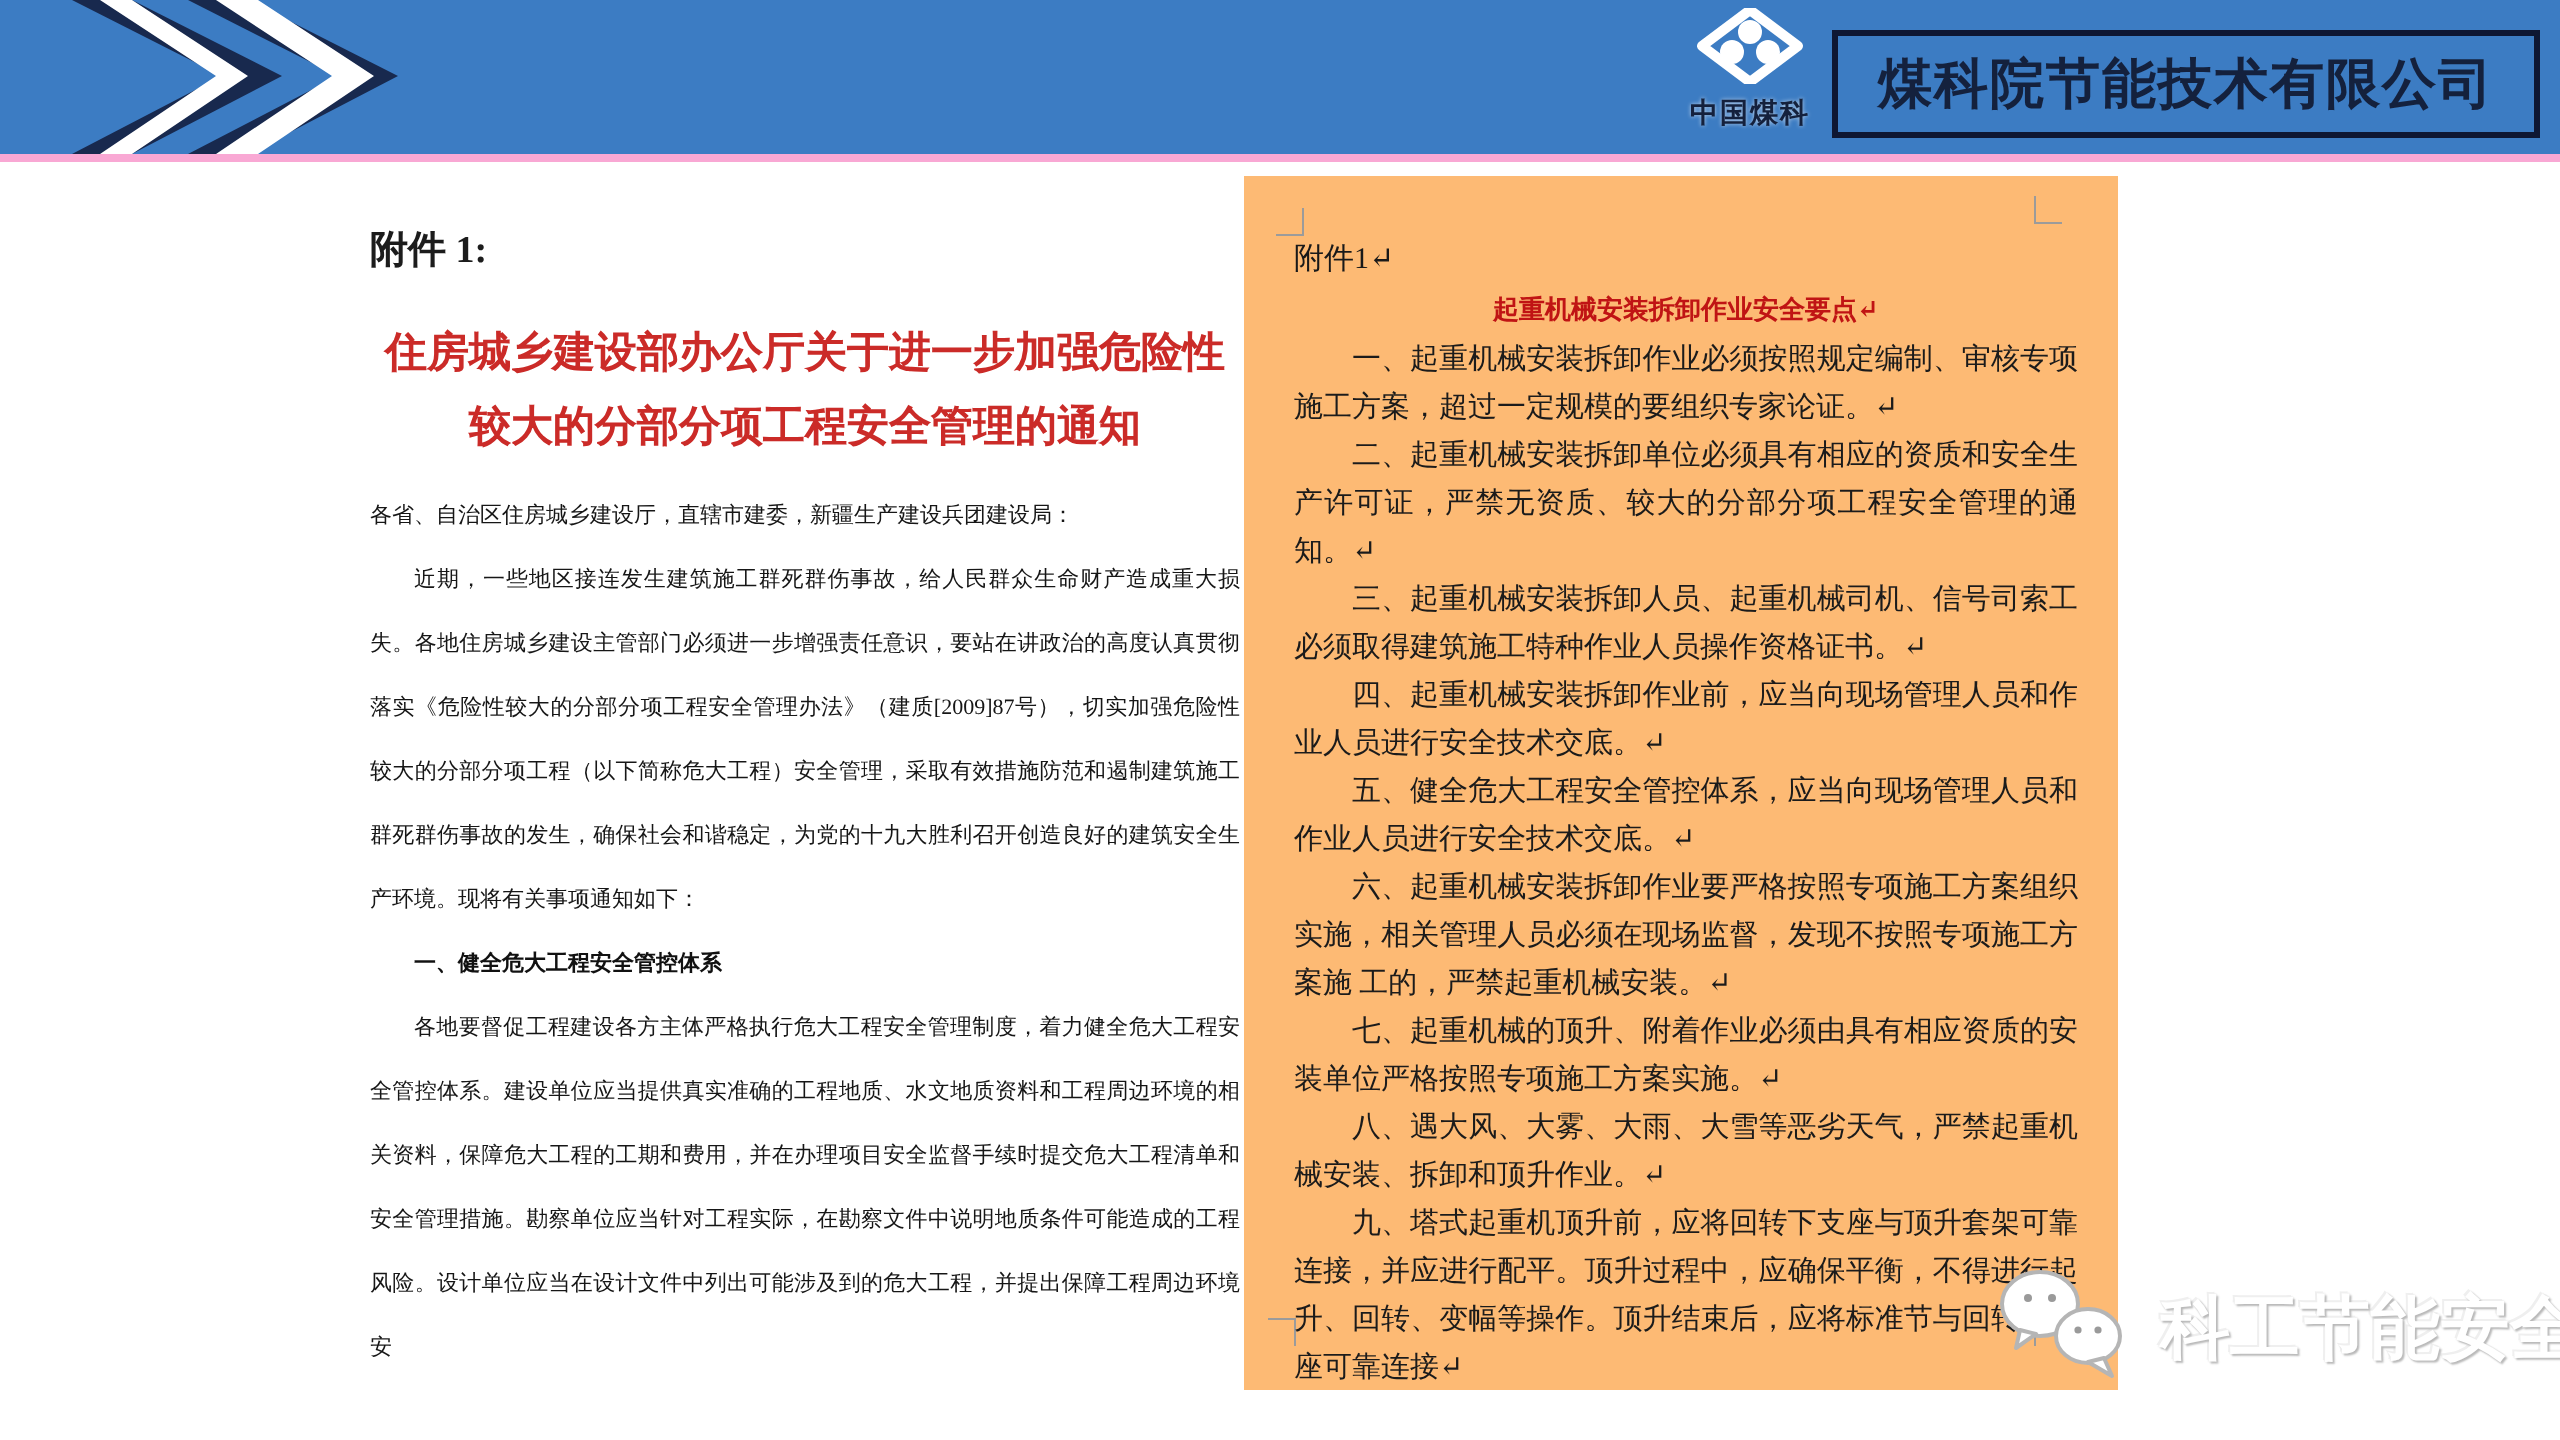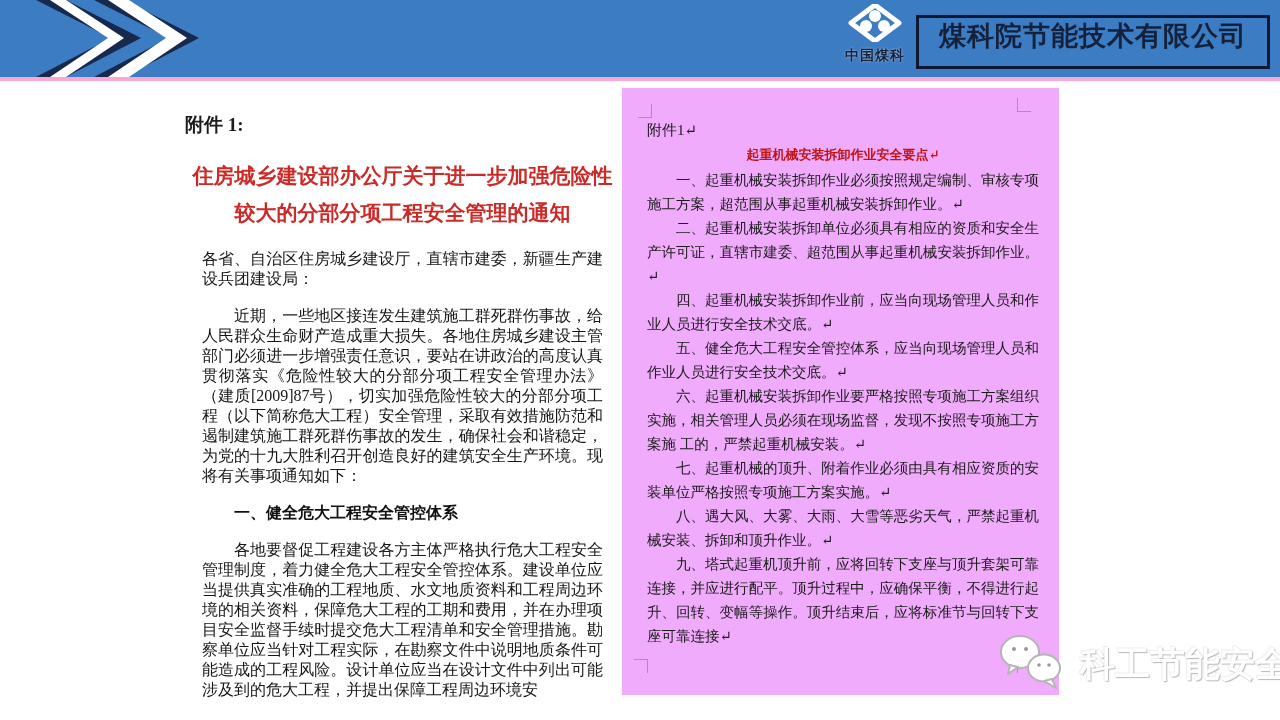--- a/index.html
+++ b/index.html
@@ -4,34 +4,34 @@
 <style>
   html,body{margin:0;padding:0;}
   body{width:1280px;height:720px;overflow:hidden;background:#ffffff;}
   .slide{position:relative;width:1280px;height:720px;background:#ffffff;font-family:"Liberation Serif","DejaVu Serif",serif;}
 
   
   .header{position:absolute;top:0;left:0;width:1280px;height:77px;background:#3c7cc3;border-bottom:4px solid #f9a8d4;}
   .chevrons{position:absolute;left:10px;top:0;}
   .logo-wrap{position:absolute;left:838px;top:4px;width:74px;height:72px;text-align:center;}
   .logo-caption{font-family:"Liberation Sans","DejaVu Sans",sans-serif;font-size:14px;font-weight:bold;color:#14213d;text-shadow:0 0 2px rgba(255,255,255,.65);letter-spacing:1px;margin-top:1px;}
-  .company-box{position:absolute;left:916px;top:15px;width:348px;height:48px;border:3px solid #0e1733;display:flex;align-items:flex-start;justify-content:center;}
+  .company-box{position:absolute;left:916px;top:15px;width:348px;height:48px;border:3px solid #0e1733;display:flex;align-items:center;justify-content:center;}
   .company-name{font-family:"Liberation Sans","DejaVu Sans",sans-serif;font-size:27px;font-weight:bold;color:#14213d;letter-spacing:1px;white-space:nowrap;}
 
   
   .left-doc{position:absolute;left:185px;top:112px;width:435px;color:#141414;}
   .l-attach{font-size:19px;font-weight:bold;color:#1c1c1c;}
   .l-title{margin-top:20px;text-align:center;font-size:21px;line-height:37px;font-weight:bold;color:#cb2b28;font-family:"Liberation Serif","DejaVu Serif",serif;}
   .l-body{margin-top:10px;}
-  .l-body p{margin:17px;font-size:16px;line-height:20px;text-align:justify;color:#161616;}
+  .l-body p{margin:0;font-size:11px;line-height:32px;text-align:justify;color:#161616;}
   .l-body p.indent{text-indent:2em;}
   .l-body p.heading{text-indent:2em;font-weight:bold;color:#111;}
 
   
-  .right-doc{position:absolute;left:622px;top:88px;width:437px;height:607px;background:#f0abfc;overflow:hidden;}
+  .right-doc{position:absolute;left:622px;top:88px;width:437px;height:607px;background:#fdba74;overflow:hidden;}
   .crop{position:absolute;width:13px;height:13px;border:0 solid #9b9b9b;}
   .crop.tl{left:16px;top:16px;border-right-width:1.5px;border-bottom-width:1.5px;}
   .crop.tr{right:28px;top:10px;border-left-width:1.5px;border-bottom-width:1.5px;}
   .crop.bl{left:12px;bottom:22px;border-right-width:1.5px;border-top-width:1.5px;}
   .crop.br{right:28px;bottom:22px;border-left-width:1.5px;border-top-width:1.5px;}
   .r-inner{position:absolute;left:25px;top:30px;width:392px;}
   .r-attach{font-size:15px;line-height:24px;color:#191919;}
   .r-title{text-align:center;font-size:13px;line-height:26px;font-weight:bold;color:#c01414;}
   .r-body p{margin:0;font-size:14.5px;line-height:24px;text-indent:2em;text-align:justify;color:#1b1b1b;}
 
@@ -84,22 +84,23 @@
 
   <div class="right-doc">
     <div class="crop tl"></div>
     <div class="crop tr"></div>
     <div class="crop bl"></div>
     <div class="crop br"></div>
     <div class="r-inner">
       <div class="r-attach">附件1↵</div>
       <div class="r-title">起重机械安装拆卸作业安全要点↵</div>
       <div class="r-body">
-        <p>一、起重机械安装拆卸作业必须按照规定编制、审核专项施工方案，超范围从事起重机械安装拆卸作业。↵</p>
-        <p>二、起重机械安装拆卸单位必须具有相应的资质和安全生产许可证，直辖市建委、超范围从事起重机械安装拆卸作业。↵</p>
+        <p>一、起重机械安装拆卸作业必须按照规定编制、审核专项施工方案，超过一定规模的要组织专家论证。↵</p>
+        <p>二、起重机械安装拆卸单位必须具有相应的资质和安全生产许可证，严禁无资质、较大的分部分项工程安全管理的通知。↵</p>
+        <p>三、起重机械安装拆卸人员、起重机械司机、信号司索工必须取得建筑施工特种作业人员操作资格证书。↵</p>
         <p>四、起重机械安装拆卸作业前，应当向现场管理人员和作业人员进行安全技术交底。↵</p>
         <p>五、健全危大工程安全管控体系，应当向现场管理人员和作业人员进行安全技术交底。↵</p>
         <p>六、起重机械安装拆卸作业要严格按照专项施工方案组织实施，相关管理人员必须在现场监督，发现不按照专项施工方案施 工的，严禁起重机械安装。↵</p>
         <p>七、起重机械的顶升、附着作业必须由具有相应资质的安装单位严格按照专项施工方案实施。↵</p>
         <p>八、遇大风、大雾、大雨、大雪等恶劣天气，严禁起重机械安装、拆卸和顶升作业。↵</p>
         <p>九、塔式起重机顶升前，应将回转下支座与顶升套架可靠连接，并应进行配平。顶升过程中，应确保平衡，不得进行起升、回转、变幅等操作。顶升结束后，应将标准节与回转下支座可靠连接↵</p>
 
       </div>
     </div>
   </div>

